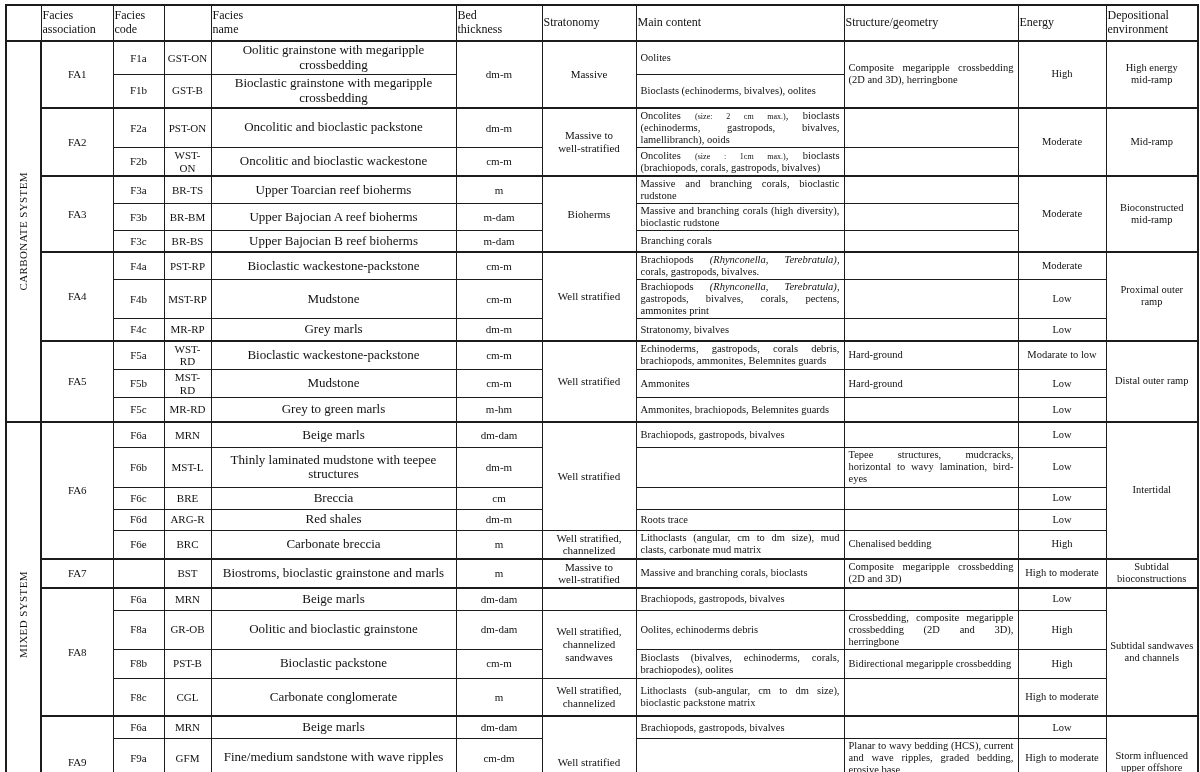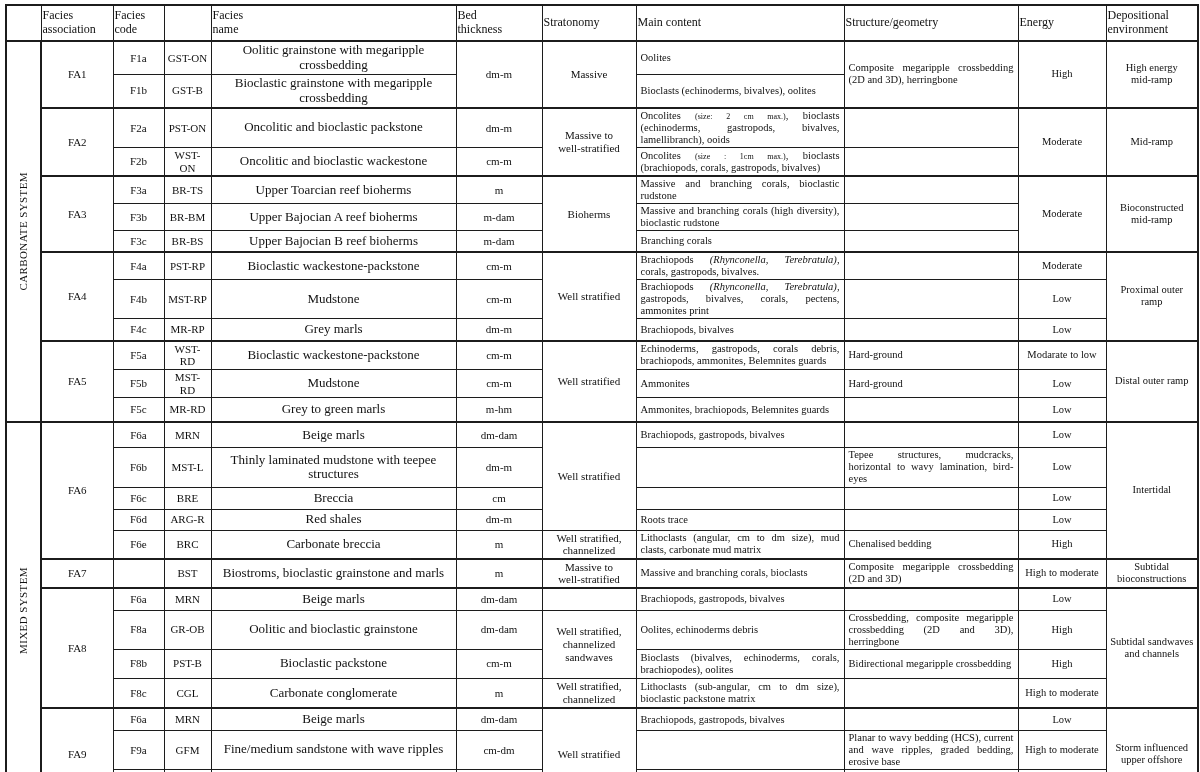--- a/index.html
+++ b/index.html
@@ -149,21 +149,21 @@
           <td class="c-bed">cm-m</td>
           <td class="c-main"><span>Brachiopods </span><span class="it">(Rhynconella, Terebratula)</span><span>, gastropods, bivalves, corals, pectens, ammonites print</span></td>
           <td class="c-struct"></td>
           <td class="c-energy">Low</td>
         </tr>
         <tr style="height: 22px;">
           <td class="c-code">F4c</td>
           <td class="c-code2">MR-RP</td>
           <td class="c-name">Grey marls</td>
           <td class="c-bed">dm-m</td>
-          <td class="c-main">Brachiopods, bivalves</td>
+          <td class="c-main">Stratonomy, bivalves</td>
           <td class="c-struct"></td>
           <td class="c-energy">Low</td>
         </tr>
         <tr class="grp" style="height: 25px;">
           <td class="c-assoc" rowspan="3">FA5</td>
           <td class="c-code">F5a</td>
           <td class="c-code2">WST-RD</td>
           <td class="c-name">Bioclastic wackestone-packstone</td>
           <td class="c-bed">cm-m</td>
           <td class="c-strat" rowspan="3">Well stratified</td>
@@ -281,21 +281,21 @@
         </tr>
         <tr style="height: 29px;">
           <td class="c-code">F8b</td>
           <td class="c-code2">PST-B</td>
           <td class="c-name">Bioclastic packstone</td>
           <td class="c-bed">cm-m</td>
           <td class="c-main">Bioclasts (bivalves, echinoderms, corals, brachiopodes), oolites</td>
           <td class="c-struct">Bidirectional megaripple crossbedding</td>
           <td class="c-energy">High</td>
         </tr>
-        <tr style="height: 30px;">
+        <tr style="height: 38px;">
           <td class="c-code">F8c</td>
           <td class="c-code2">CGL</td>
           <td class="c-name">Carbonate conglomerate</td>
           <td class="c-bed">m</td>
           <td class="c-strat">Well stratified,
 channelized</td>
           <td class="c-main">Lithoclasts (sub-angular, cm to dm size), bioclastic packstone matrix</td>
           <td class="c-struct"></td>
           <td class="c-energy">High to moderate</td>
         </tr>

